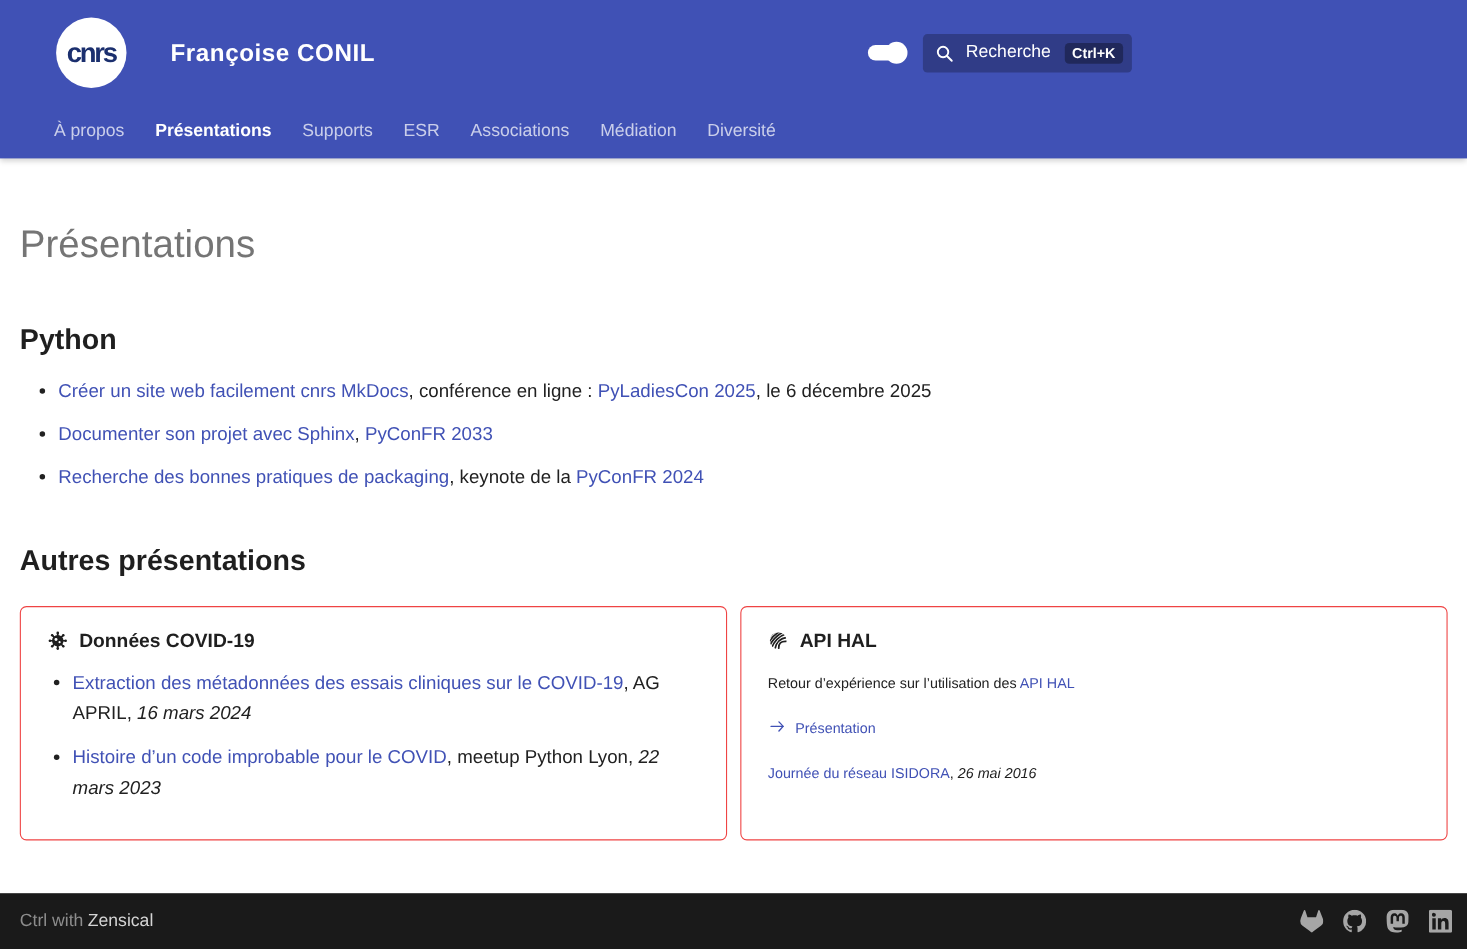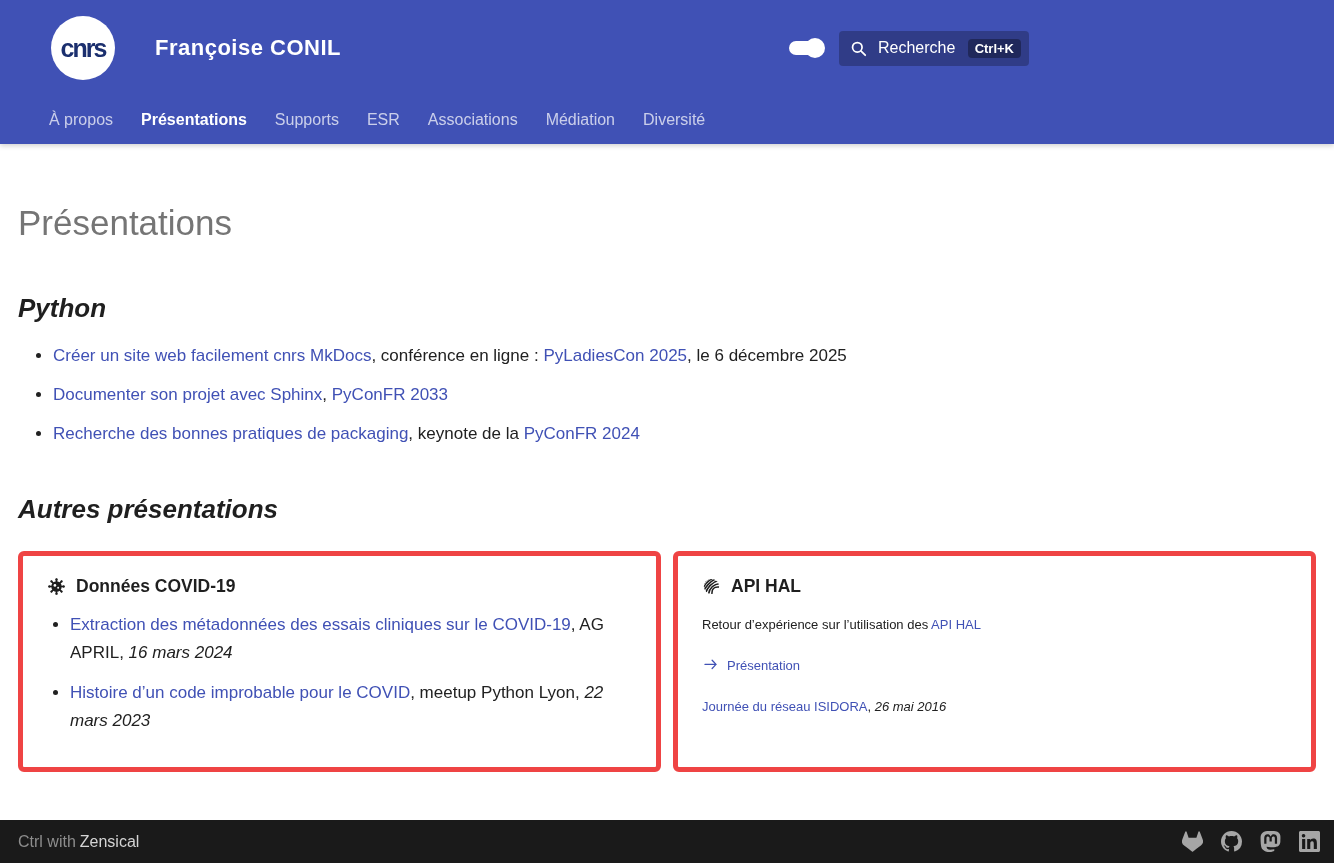--- a/index.html
+++ b/index.html
@@ -38,28 +38,28 @@
   
   nav.tabs { display:flex; height:48px; padding:0 2px; }
   .tab {
     display:block; line-height:48px; padding:0 14px; font-size:16px;
     color:rgba(255,255,255,.72); text-decoration:none; cursor:pointer; white-space:nowrap;
   }
   .tab.active { color:#fff; font-weight:700; }
   
   main { flex:1; padding:0 18px 48px; }
   h1 { margin:56px 0 0; font-size:35px; font-weight:400; color:#757575; line-height:1.3; }
-  h2 { margin:46px 0 18px; font-size:26px; font-weight:700; color:#1f1f1f; line-height:1.3;font-style:italic; }
+  h2 { margin:46px 0 18px; font-size:26px; font-weight:700; color:#1f1f1f; line-height:1.3; }
   ul.main-list { margin:16px 0 0; padding-left:35px; }
   ul.main-list > li { margin:13px 0; font-size:17px; line-height:26px; }
   a.link { color:#4051b5; text-decoration:none; cursor:pointer; }
   em { font-style:italic; }
   
   .grid { margin-top:24px; display:grid; grid-template-columns:1fr 1fr; gap:12px; }
-  .card { border:5px solid #ef4444; border-radius:6px; background:#fff; padding:20px 24px; }
+  .card { border:1px solid #ef4444; border-radius:6px; background:#fff; padding:20px 24px; }
   .card-title { display:flex; align-items:center; gap:10px; font-size:17.5px; font-weight:700; color:#1f1f1f; }
   .card-title .icon svg { width:19px; height:19px; display:block; color:#1f1f1f; }
   .card ul { margin:14px 0 0; padding-left:23px; }
   .card li { margin:12px 0; font-size:17px; line-height:28px; }
   .card p { margin:15px 0 0; font-size:13px; line-height:26px; }
   .inline-arrow { display:inline-block; vertical-align:-3px; margin-right:7px; color:#4051b5; }
   .inline-arrow svg { width:18px; height:18px; display:block; }
   
   footer { height:64px; background:#1a1a1a; display:flex; align-items:center; padding:0 14px 0 18px; }
   .made-with { font-size:16px; color:#8d8d8d; }

